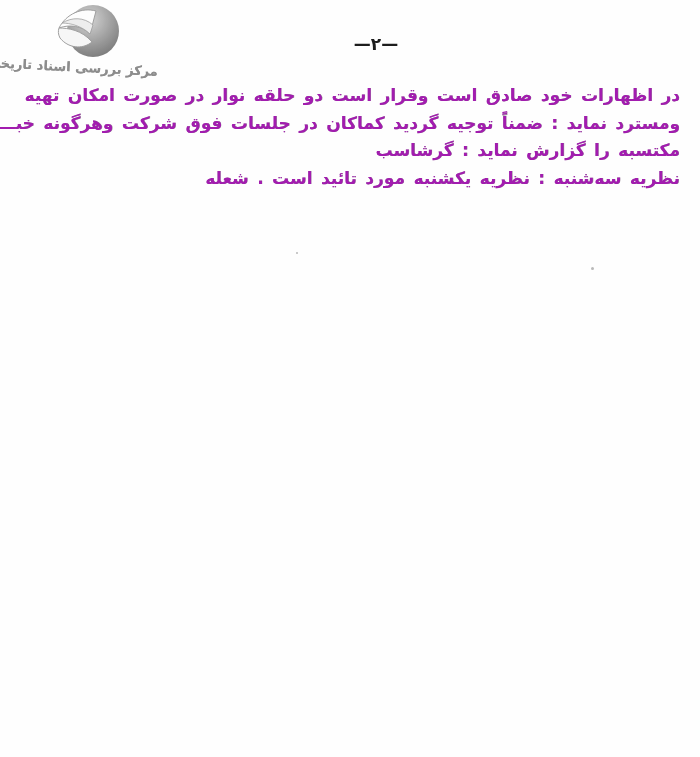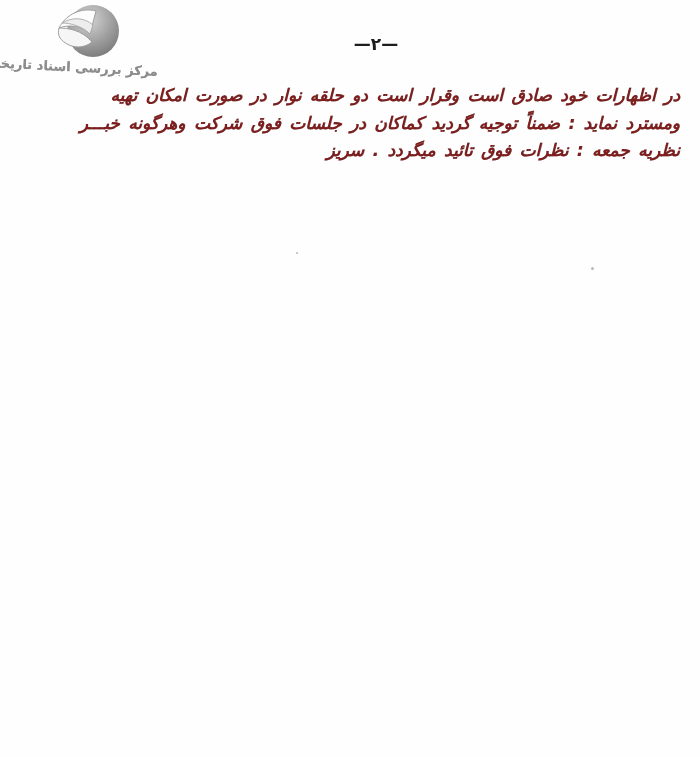--- a/index.html
+++ b/index.html
@@ -55,26 +55,25 @@
   }
 
   
   .doc {
     position: absolute;
     top: 82px;
     right: 20px;
     left: 25px;
     direction: rtl;
     text-align: right;
-    color: #7f1d1d;
+    color: #a21caf;
     font-size: 17px;
     font-weight: bold;
     line-height: 27.6px;
     word-spacing: 2.5px;
-    font-style: italic;
   }
   .doc .doc-line {
     white-space: nowrap;
     text-shadow: 0.3px 0.3px 0 rgba(25,25,25,0.45);
   }
 
   
   .speck {
     position: absolute;
     border-radius: 50%;
@@ -103,19 +102,20 @@
       <path d="M7 26 C16 26 30 28 40 40 C30 48 16 46 8 36 C6 32 6 29 7 26 Z" fill="#f6f6f6" stroke="#979797" stroke-width="1"></path>
     </svg>
     <span class="caption">مرکز بررسی اسناد تاریخی</span>
   </div>
 
   <div class="page-number">—۲—</div>
 
   <div class="doc">
     <div class="doc-line">در اظهارات خود صادق است وقرار است دو حلقه نوار در صورت امکان تهیه</div>
     <div class="doc-line">ومسترد نماید : ضمناً توجیه گردید کماکان در جلسات فوق شرکت وهرگونه خبـــر</div>
-    <div class="doc-line">نظریه جمعه : نظرات فوق تائید میگردد . سریز</div>
+    <div class="doc-line">مکتسبه را گزارش نماید : گرشاسب</div>
+    <div class="doc-line">نظریه سه‌شنبه : نظریه یکشنبه مورد تائید است . شعله</div>
   </div>
 
   <div class="speck speck-1"></div>
   <div class="speck speck-2"></div>
 
 </div>
 
 </body></html>

